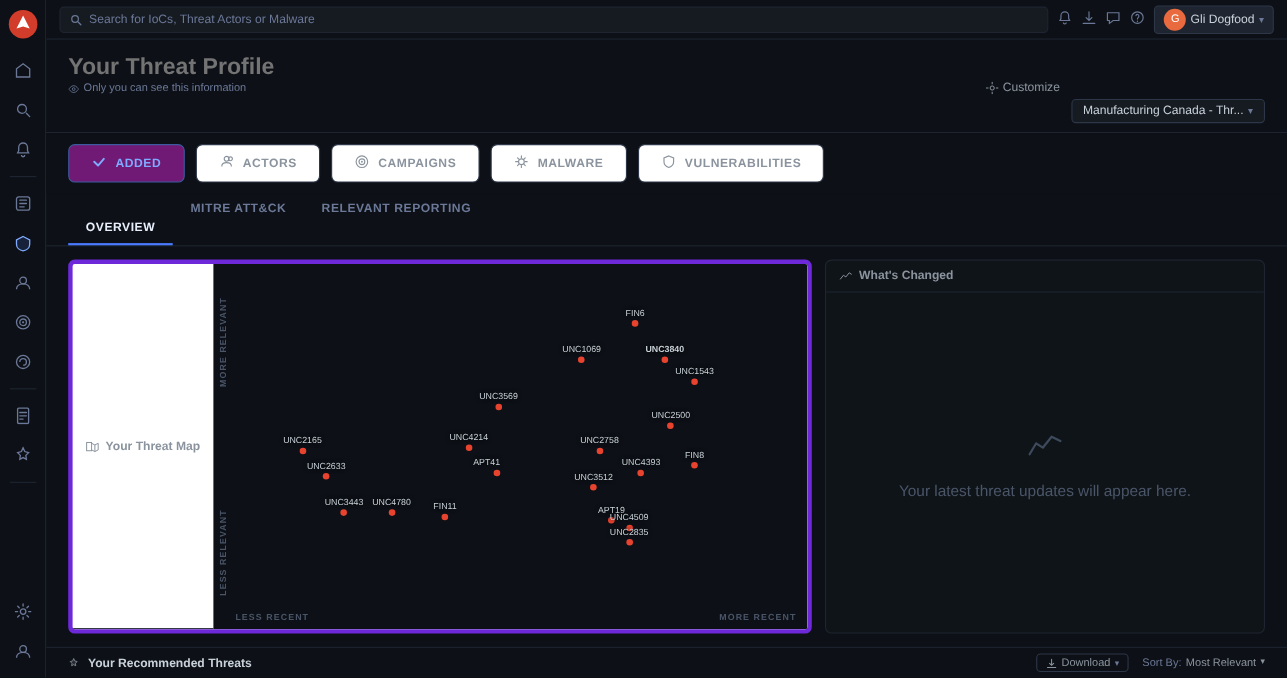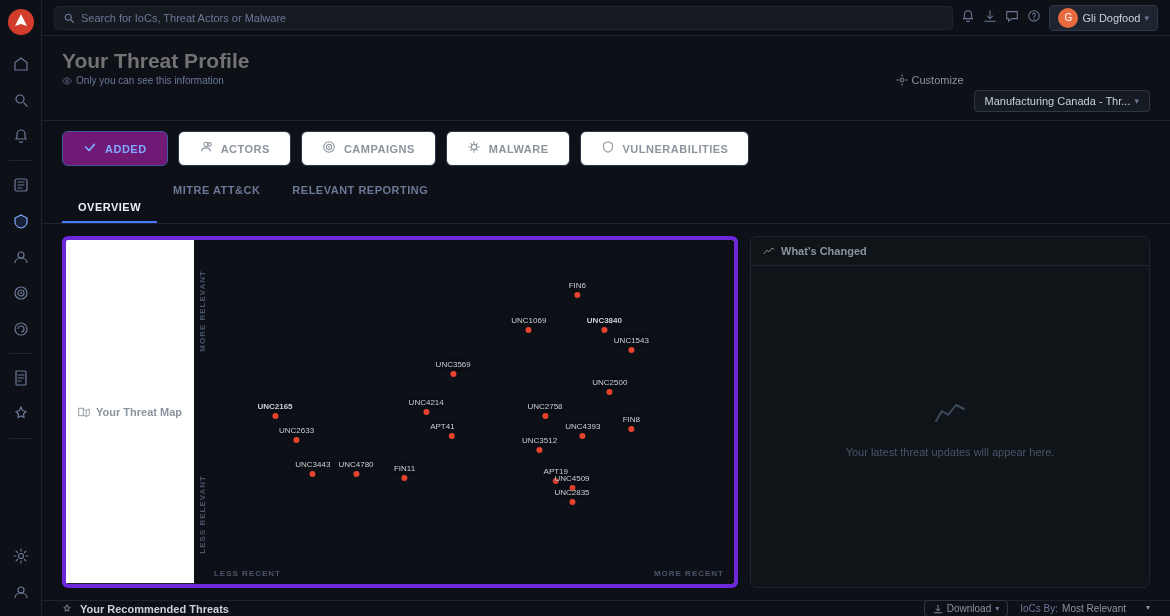--- a/index.html
+++ b/index.html
@@ -311,28 +311,28 @@
       align-items: center;
       justify-content: center;
       gap: 8px;
       color: #4a5568;
     }
     .empty-state-icon {
       font-size: 28px;
       color: #2d3748;
     }
     .empty-state-text {
-      font-size: 11px;
+      font-size: 14px;
       color: #4a5568;
       text-align: center;
     }
 
     
     .bottom-bar {
-      height: 16px;
+      height: 28px;
       border-top: 1px solid #1e2530;
       display: flex;
       align-items: center;
       padding: 0 20px;
       gap: 8px;
       background: #0d1117;
       font-size: 10px;
       color: #6b7897;
     }
     .bottom-bar-title {
@@ -363,21 +363,21 @@
       justify-content: space-between;
     }
     .sort-btn {
       background: transparent;
       border: none;
       font-size: 10px;
       color: #8b949e;
       cursor: pointer;
       display: flex;
       align-items: flex-start;
-      gap: 20px;
+      gap: 4px;
     }
   </style>
 </head>
 <body>
 
 <div class="sidebar">
 
   <div class="sidebar-logo">
     <svg viewBox="0 0 28 28" fill="none">
       <circle cx="14" cy="14" r="13" fill="#e8432e" opacity="0.9"></circle>
@@ -615,21 +615,21 @@
             <div class="dot"></div>
           </div>
           <div class="threat-dot" style="position: absolute; left: 48%; top: 35%; transform: translateX(-50%);">
             <span class="dot-label">UNC3569</span>
             <div class="dot"></div>
           </div>
           <div class="threat-dot" style="position: absolute; left: 77%; top: 40%; transform: translateX(-50%);">
             <span class="dot-label">UNC2500</span>
             <div class="dot"></div>
           </div>
-          <div class="threat-dot" style="position: absolute; left: 15%; top: 47%; transform: translateX(-50%); font-weight: bold;">
+          <div class="threat-dot" style="position: absolute; left: 15%; top: 47%; transform: translateX(-50%);">
             <span class="dot-label">UNC2165</span>
             <div class="dot"></div>
           </div>
           <div class="threat-dot" style="position: absolute; left: 43%; top: 46%; transform: translateX(-50%);">
             <span class="dot-label">UNC4214</span>
             <div class="dot"></div>
           </div>
           <div class="threat-dot" style="position: absolute; left: 65%; top: 47%; transform: translateX(-50%);">
             <span class="dot-label">UNC2758</span>
             <div class="dot"></div>
@@ -707,21 +707,21 @@
     <span class="bottom-bar-title">Your Recommended Threats</span>
     <div class="bottom-bar-actions">
       <button class="download-btn">
         <svg width="10" height="10" fill="none" viewBox="0 0 16 16">
             <path d="M8 2v8M5 8l3 3 3-3M2 14h12" stroke="#8b949e" stroke-width="1.5" stroke-linecap="round"></path>
           </svg>
         <span>Download</span>
         <span style="font-size:8px; color:#6b7897;">▾</span>
       </button>
       <div style="display:flex; align-items:center; gap:4px; font-size:10px; color:#6b7897;">
-        <span>IoCs By:</span>
+        <span>Sort By:</span>
         <button class="sort-btn">
           <span>Most Relevant</span>
           <span style="font-size:8px;">▾</span>
         </button>
       </div>
     </div>
   </div>
 
 </div>
 

